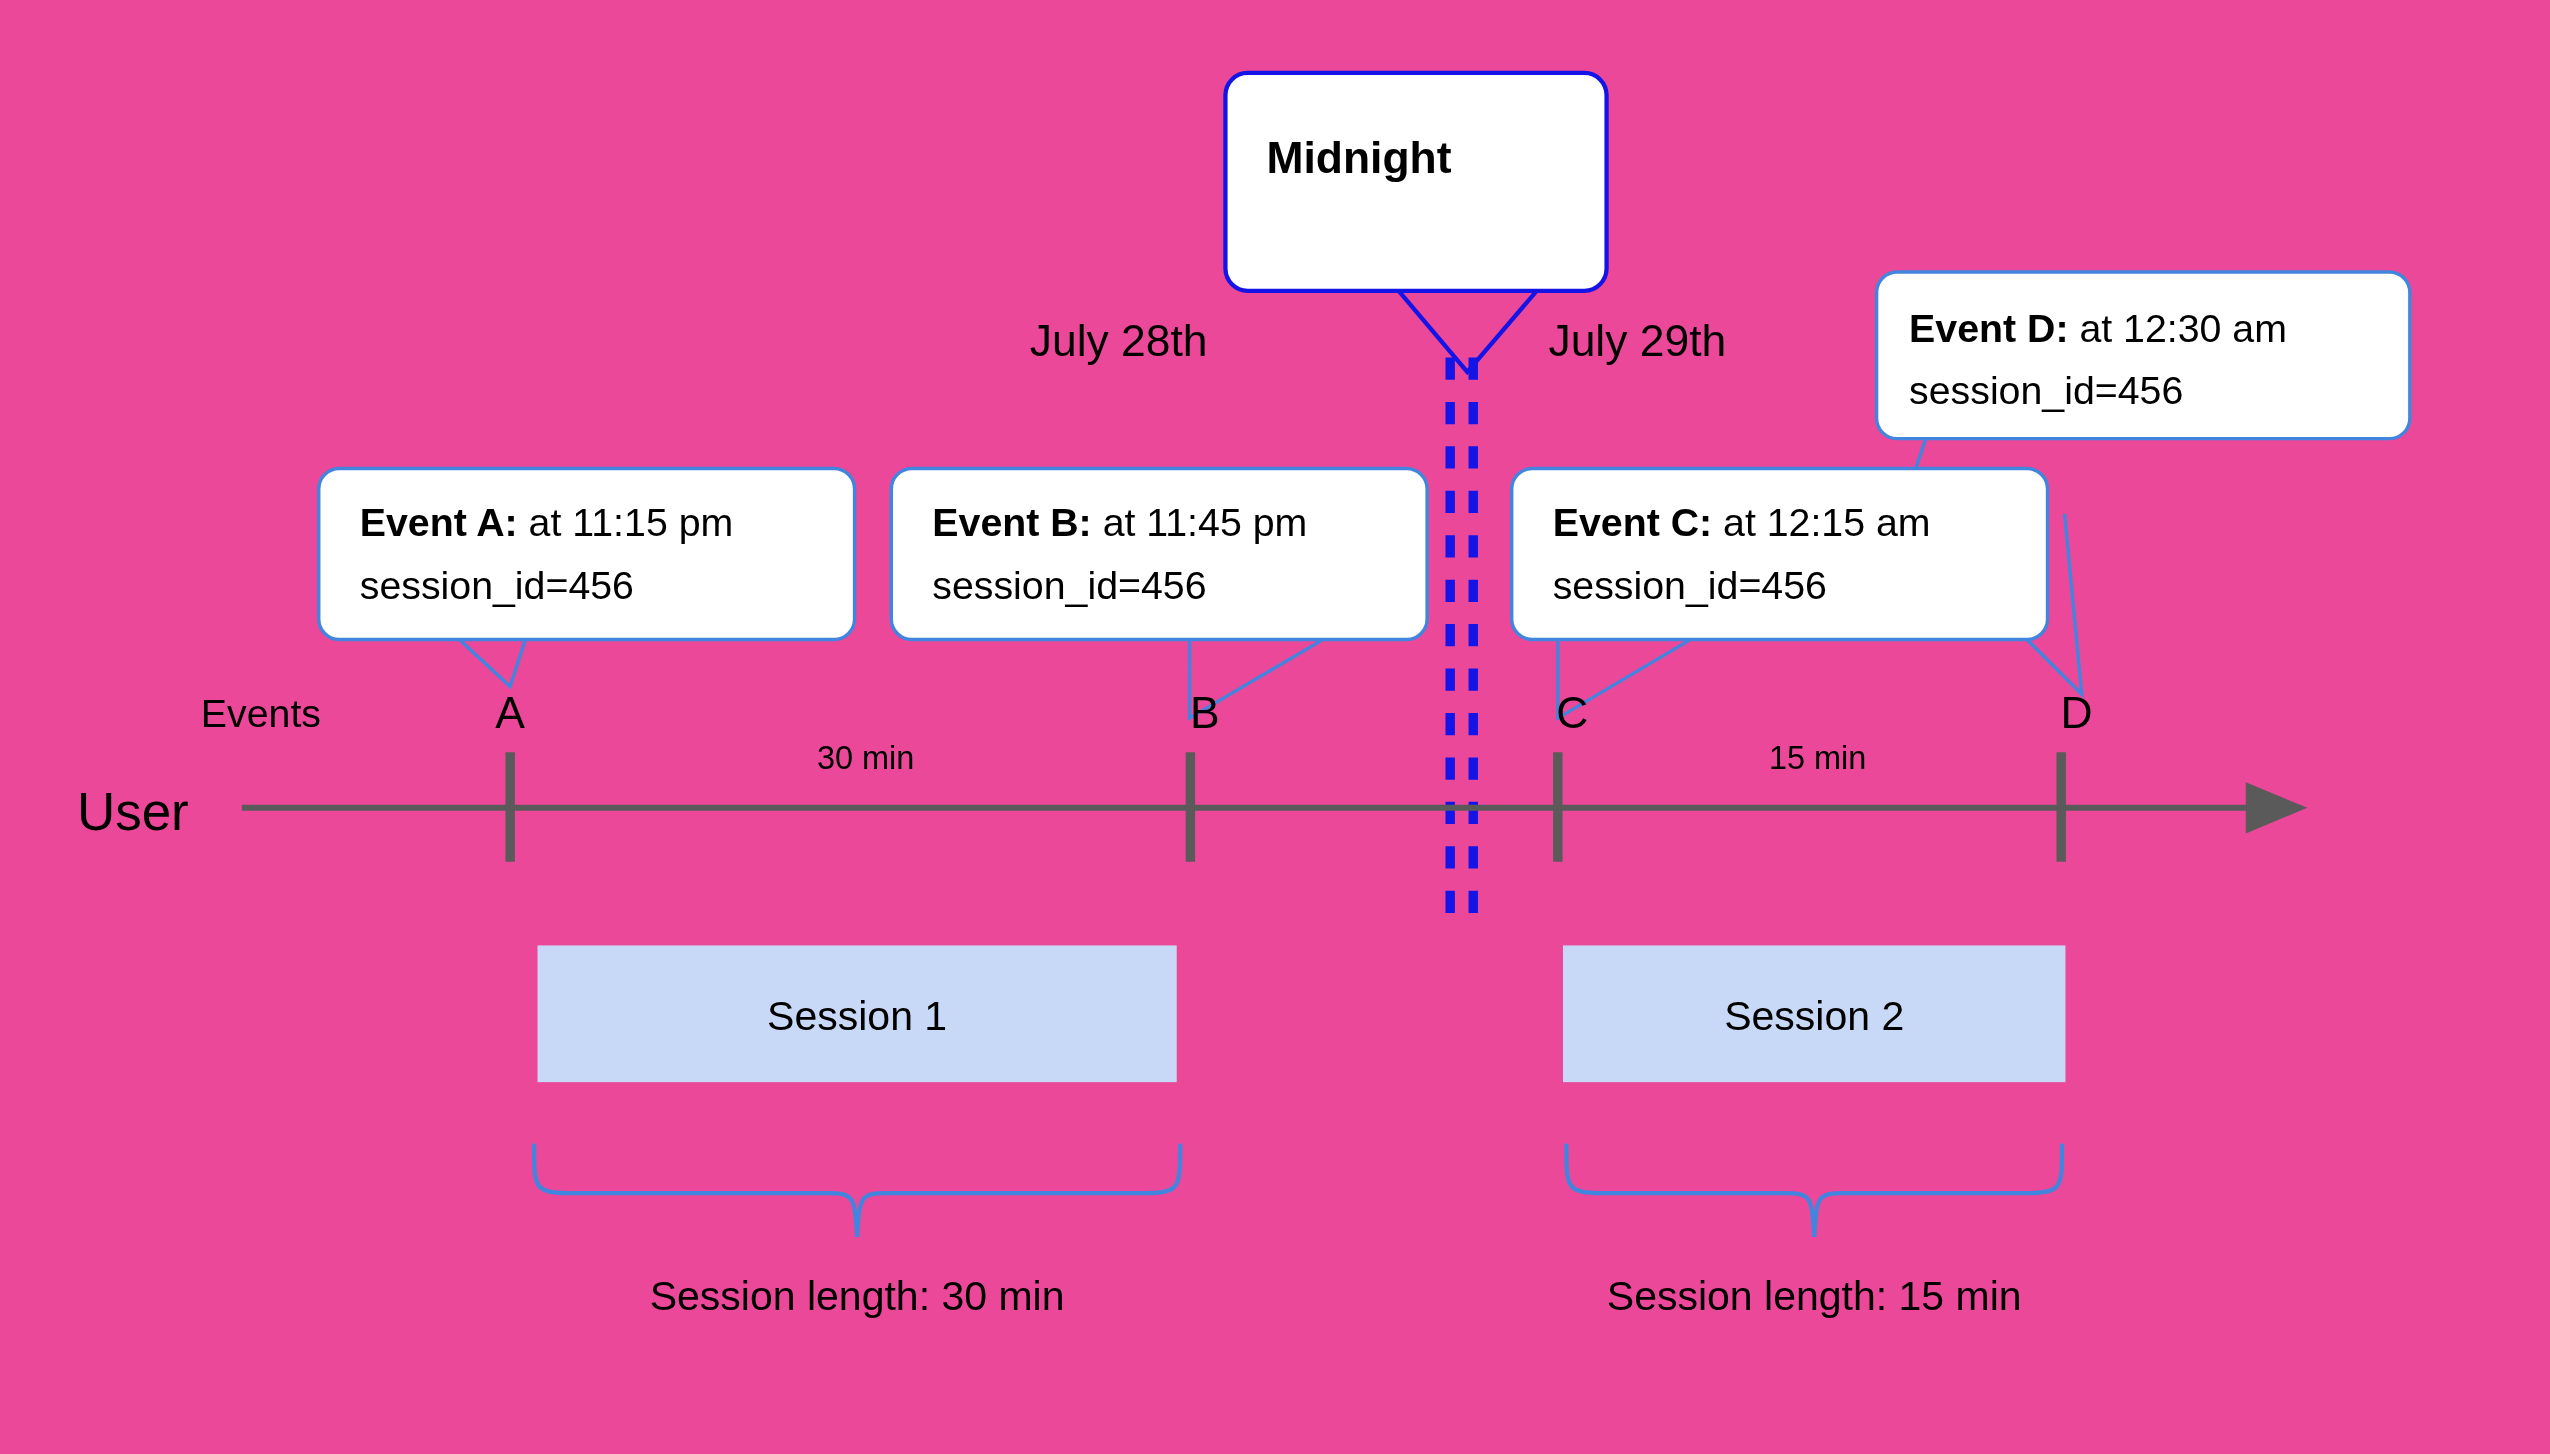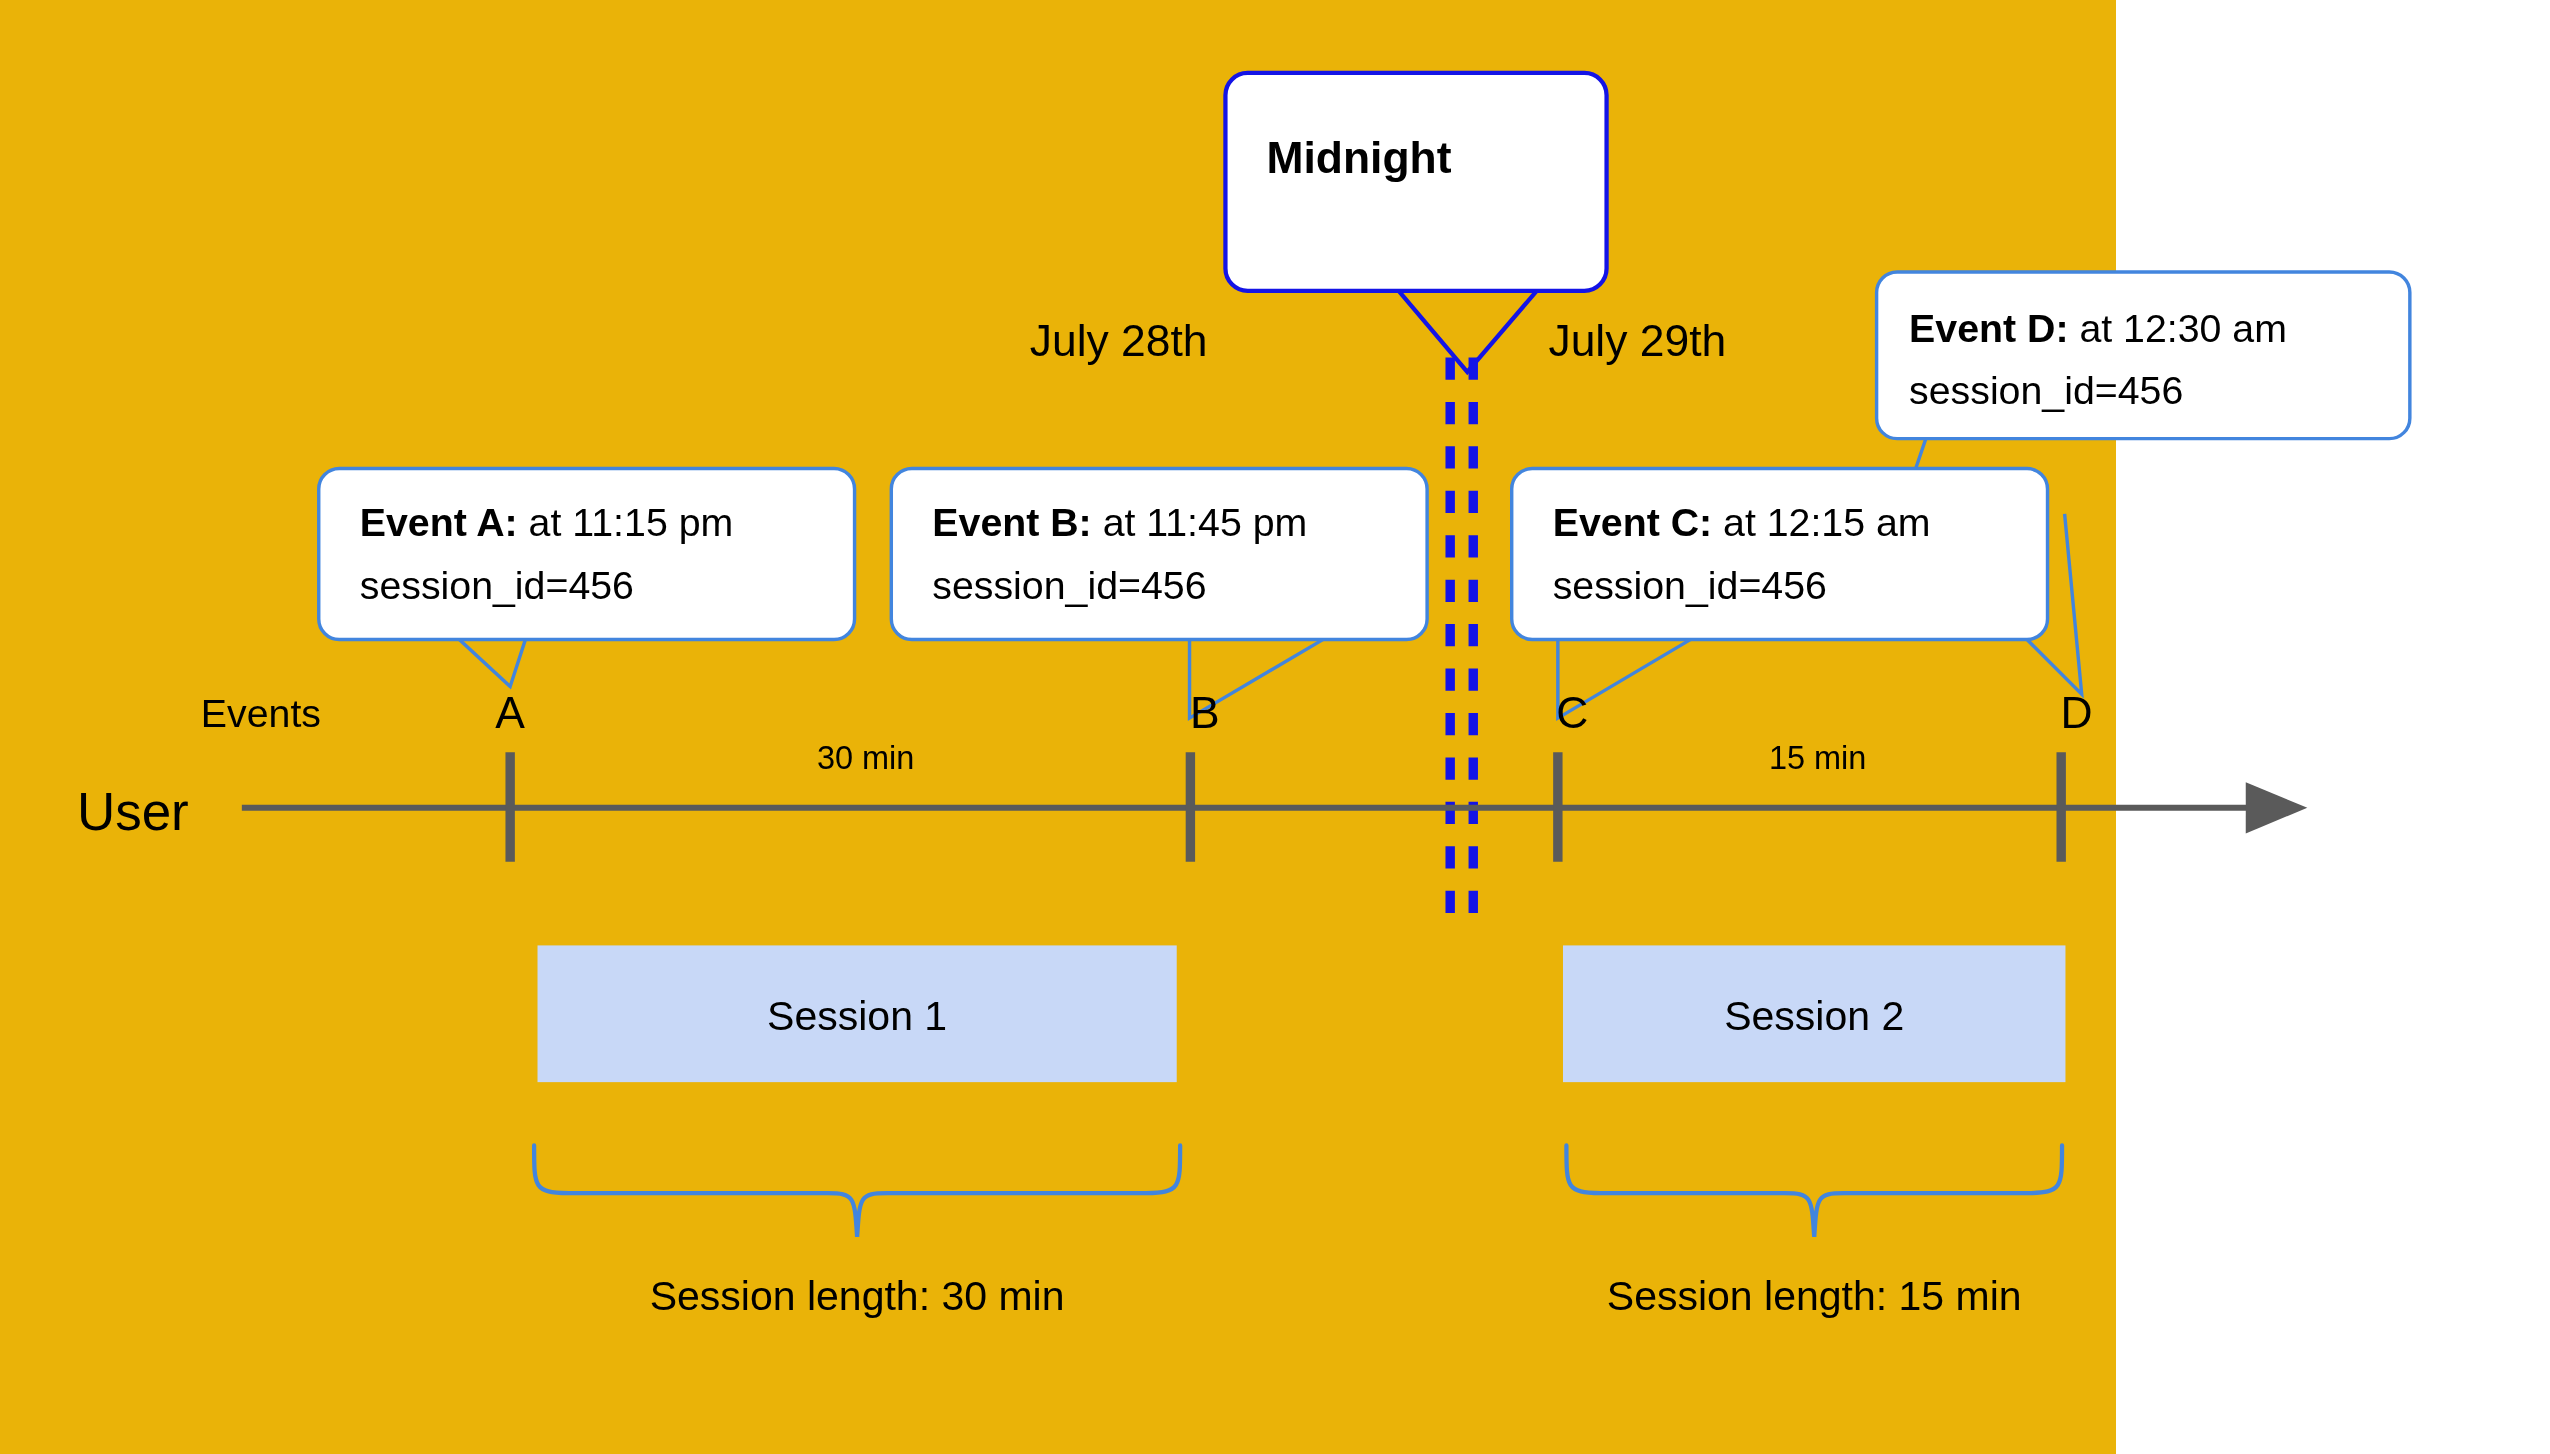--- a/index.html
+++ b/index.html
@@ -8,23 +8,23 @@
     background: #ffffff;
   }
   body {
     width: 2550px;
     height: 1455px;
     overflow: hidden;
     font-family: "Liberation Sans", sans-serif;
   }
   #diagram-root {
     position: relative;
-    width: 2116px;
+    width: 2550px;
     height: 1455px;
-    background: #eab308;
+    background: #ec4899;
   }
   svg#scene {
     display: block;
     width: 2550px;
     height: 1455px;
   }
   text {
     font-family: "Liberation Sans", sans-serif;
     fill: #000000;
     dominant-baseline: middle;

